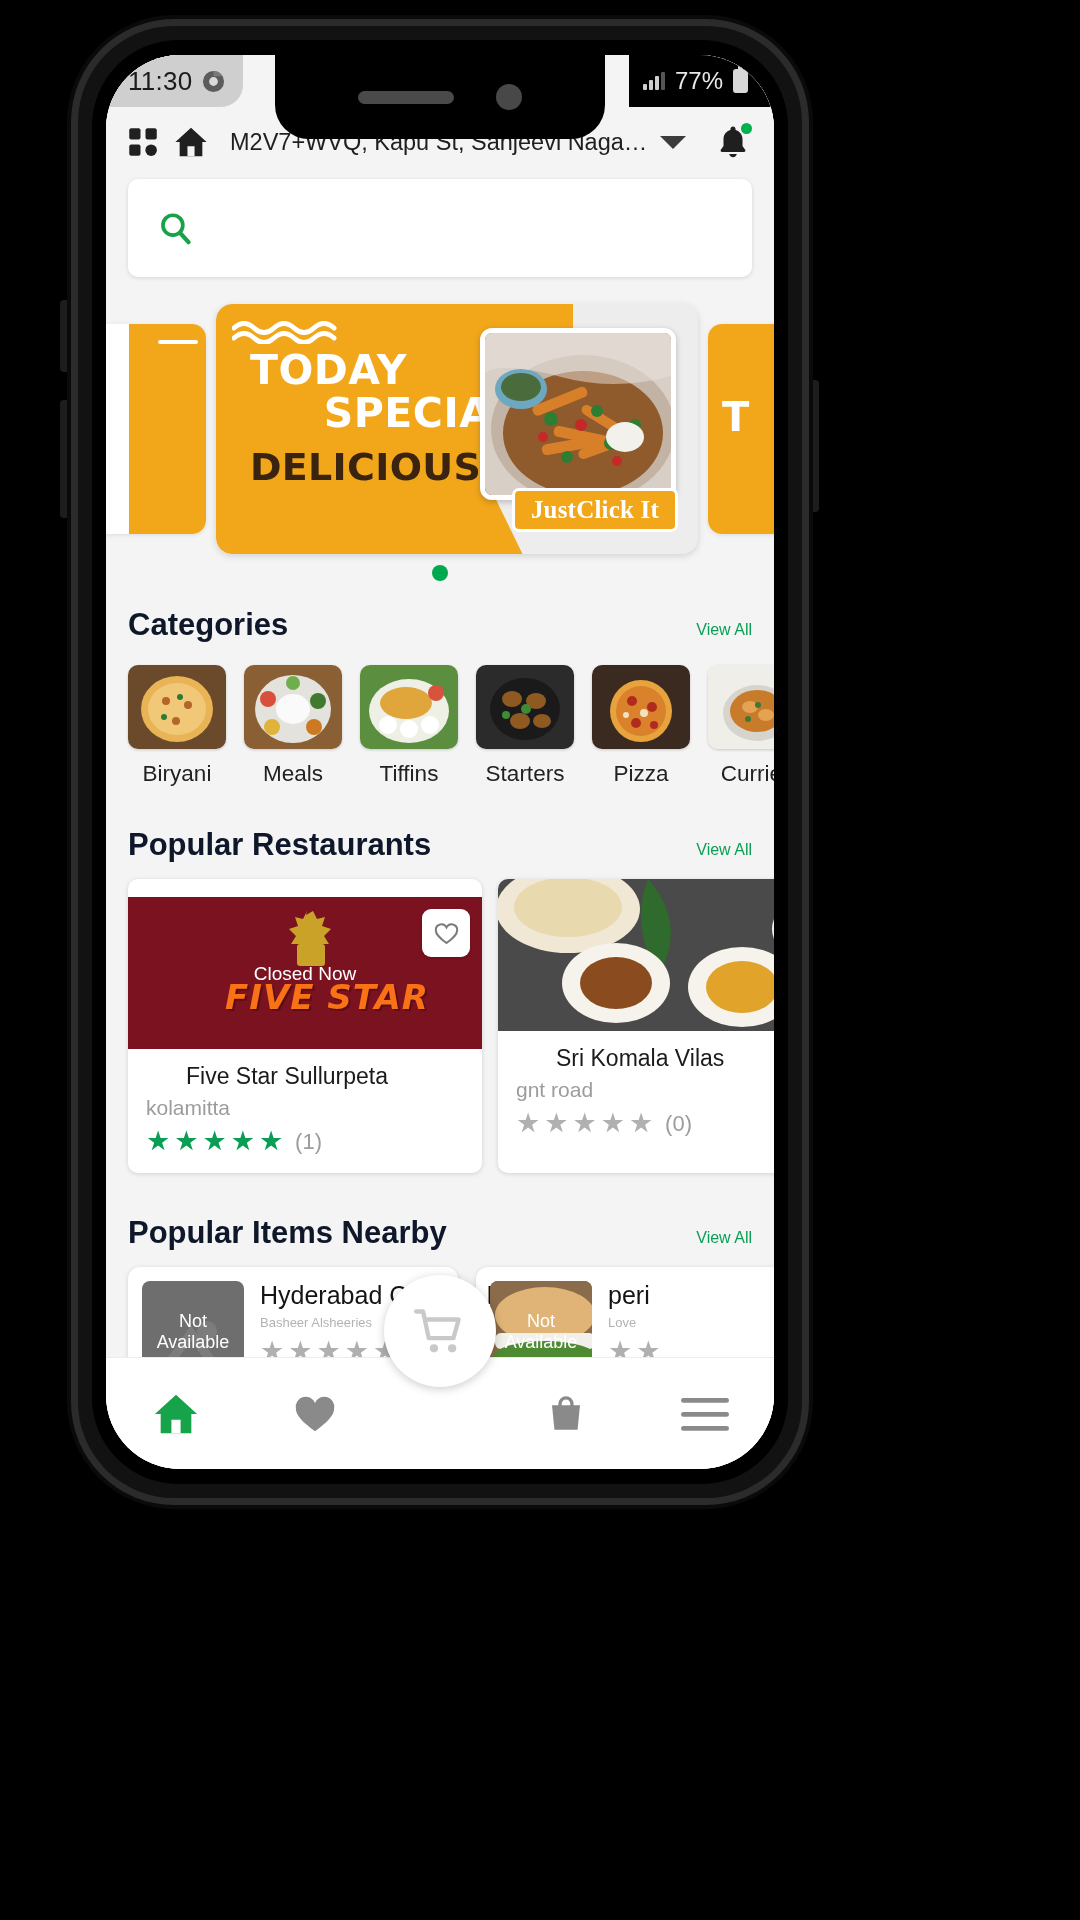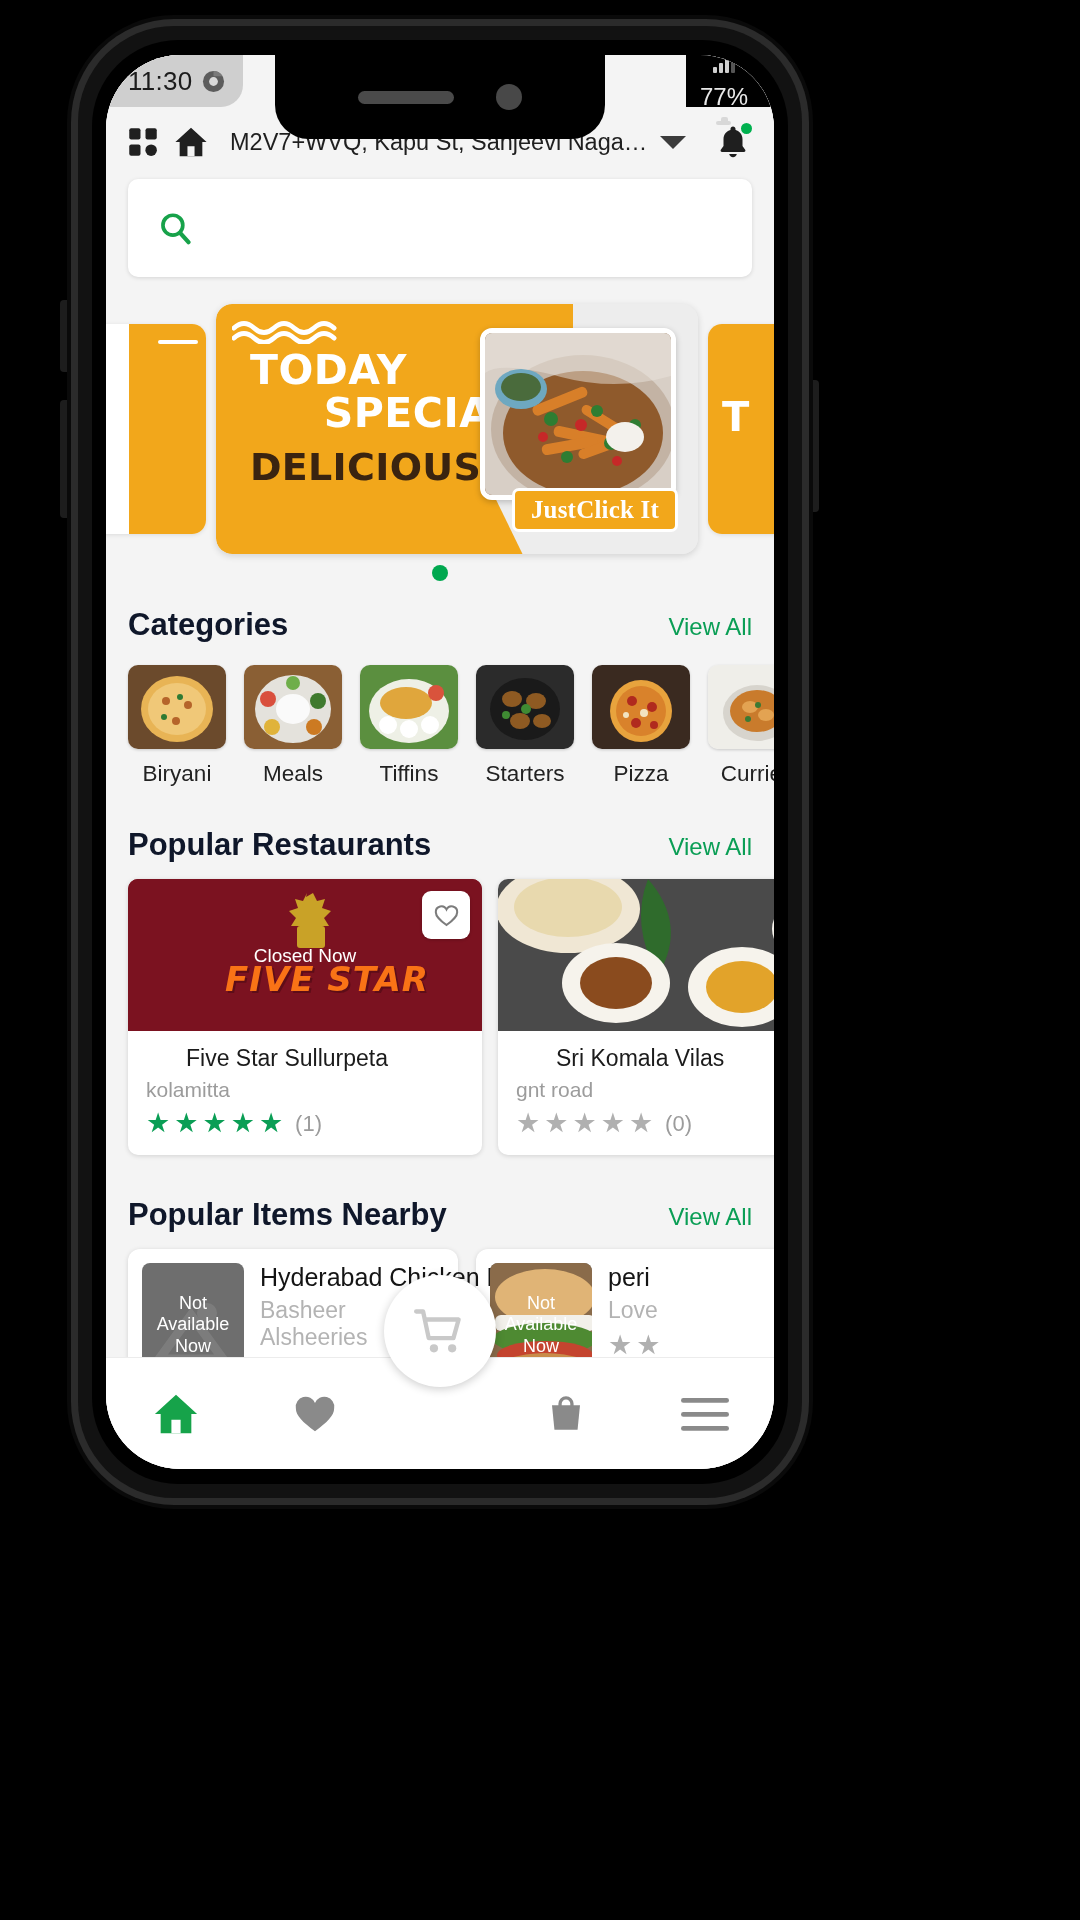--- a/index.html
+++ b/index.html
@@ -72,21 +72,20 @@
     font-size: 26px; color: #1c1c1c; font-weight: 400;
     letter-spacing: .3px;
   }
   .chrome-ico { width: 23px; height: 23px; display:block; }
   .sb-right {
     display: flex; align-items: center; gap: 10px;
     background: #000; height: 52px;
     padding: 0 8px 0 14px;
     margin-right: -26px;
     padding-right: 26px;
-    flex-direction: column;
   }
   .sig { display: flex; align-items: flex-end; gap: 2px; height: 18px; }
   .sig i { width: 4px; background: #cfcfcf; display:block; border-radius:1px; }
   .sig i:nth-child(1){height:6px} .sig i:nth-child(2){height:10px}
   .sig i:nth-child(3){height:14px} .sig i:nth-child(4){height:18px; background:#555}
   .sb-batt-txt { color: #e8e8e8; font-size: 24px; }
   .batt {
     width: 15px; height: 24px; border: 2.5px solid #d8d8d8;
     border-radius: 3px; position: relative; background:#d8d8d8;
   }
@@ -223,21 +222,21 @@
   }
   .bn-dots { position:absolute; left:0; right:0; bottom: -26px; display:flex; justify-content:center; }
   .dot { width: 16px; height: 16px; border-radius:50%; background:#00a84f; }
 
   
   .sec-head {
     display:flex; align-items:baseline; justify-content:space-between;
     padding: 0 22px; margin-top: 52px;
   }
   .sec-title { font-size: 31px; font-weight: 700; color:#0f172a; }
-  .view-all { font-size: 24px; color:#0a9e55; font-weight:400; }
+  .view-all { font-size: 16px; color:#0a9e55; font-weight:400; }
 
   
   .cats {
     display:flex; gap: 18px; padding: 22px 22px 0 22px;
     overflow:hidden;
   }
   .cat { width: 98px; flex:none; }
   .cat-img {
     width: 98px; height: 84px; border-radius: 10px;
     overflow:hidden; position:relative;
@@ -248,21 +247,21 @@
     font-size: 22.5px; color:#222;
   }
 
   
   .rest-row { display:flex; gap: 16px; padding: 16px 22px 0 22px; }
   .rest-card {
     width: 354px; flex:none; background:#fff; border-radius: 10px;
     overflow:hidden; box-shadow: 0 1px 5px rgba(0,0,0,.14);
   }
   .rest-img { height: 152px; position:relative; overflow:hidden; }
-  .rest-img.maroon { background:#7B1220; }
+  .rest-img.maroon { background:#7B1220;margin-top:18px; }
   .heart-btn {
     position:absolute; right: 12px; top: 12px;
     width: 48px; height: 48px; border-radius: 9px;
     background:#fff; display:flex; align-items:center; justify-content:center;
     box-shadow:0 1px 3px rgba(0,0,0,.2);
   }
   .closed-tag {
     position:absolute; left:0; right:0; top: 66px;
     text-align:center; color:#fff; font-size: 19px;
   }
@@ -297,21 +296,21 @@
     background:#6e6e6e; position:relative; overflow:hidden;
     display:flex; align-items:center; justify-content:center;
   }
   .na-text {
     position: relative; z-index:2;
     color:#fff; font-size: 18px; text-align:center; line-height:1.2;
   }
   .ph-ico { position:absolute; left:50%; top:50%; transform:translate(-50%,-46%); opacity:.45; }
   .item-info { flex:1; min-width:0; position:relative; }
   .item-name { font-size: 25px; color:#141414; white-space:nowrap; }
-  .item-sub { font-size: 23px; color:#b3b3b3; margin-top: 5px; }
+  .item-sub { font-size: 13px; color:#b3b3b3; margin-top: 5px; }
   .item-price { font-size: 26px; color:#111; font-weight:700; margin-top: 8px; }
   .plus {
     position:absolute; right: 2px; bottom: 2px;
     font-size: 40px; color:#2b2b2b; line-height: .7;
   }
 
   
   .botnav {
     position:absolute; left:0; bottom:0; width: 668px; height: 112px;
     background:#fff; display:flex; align-items:center;

